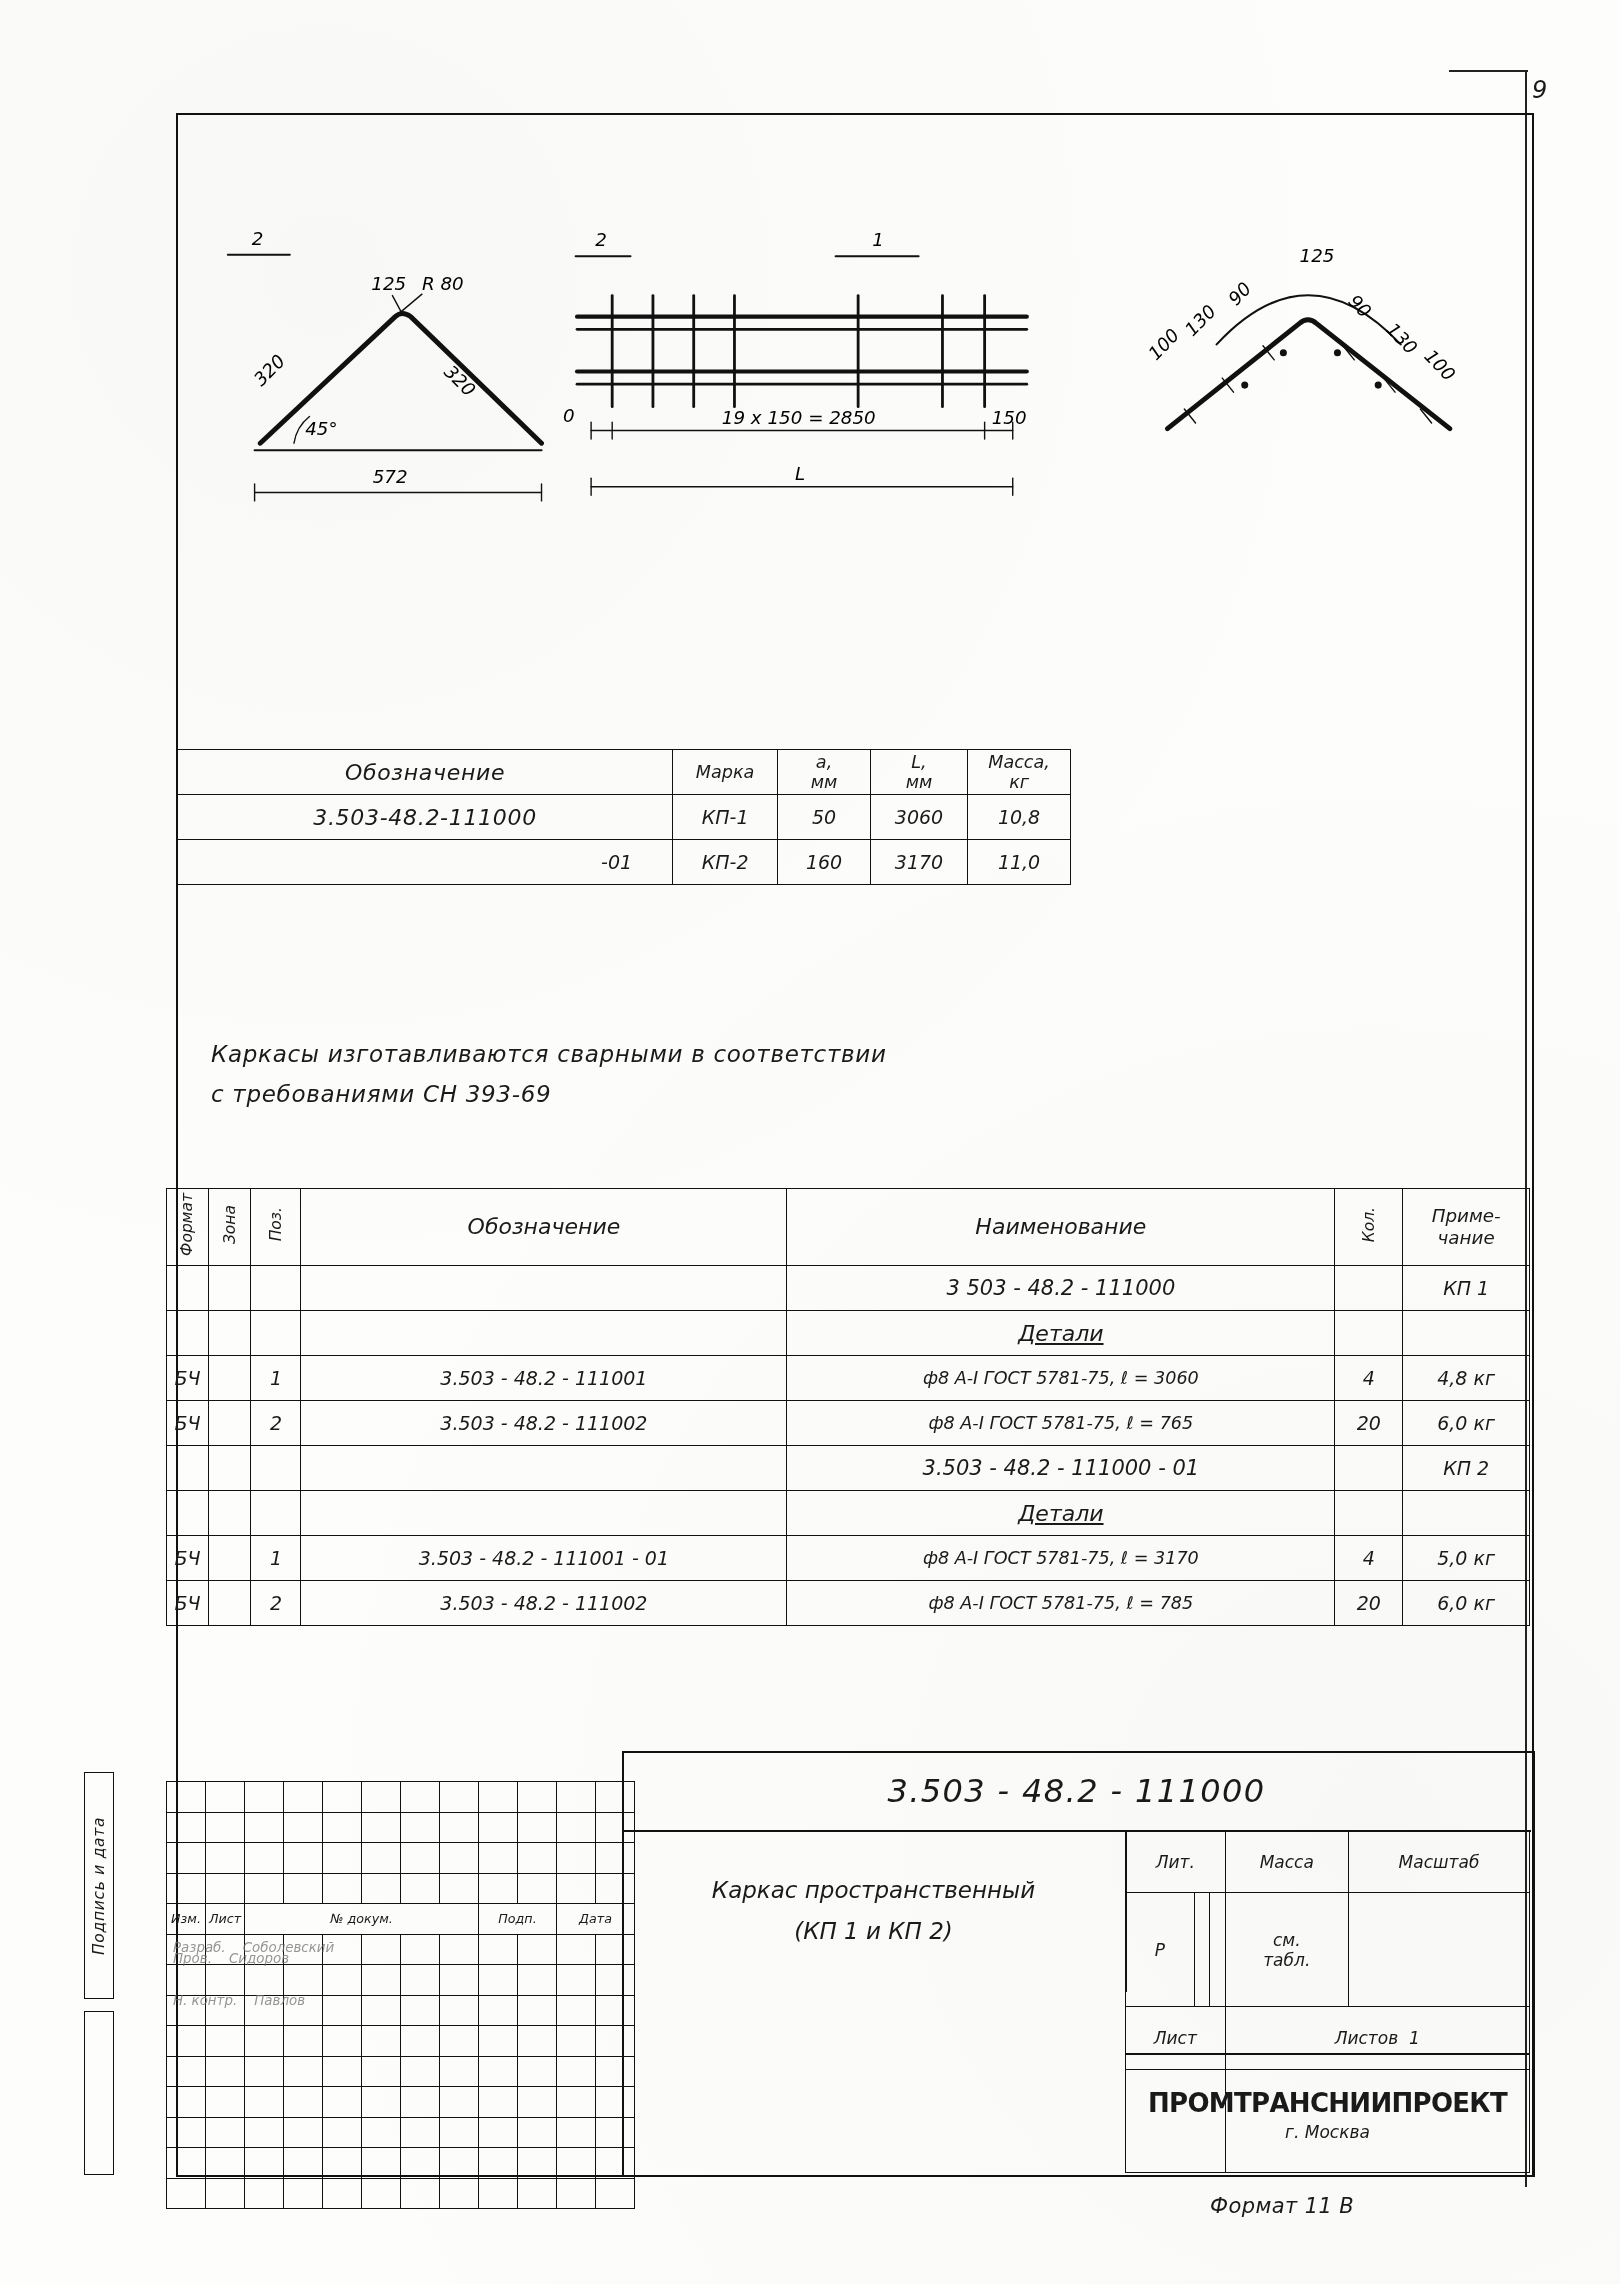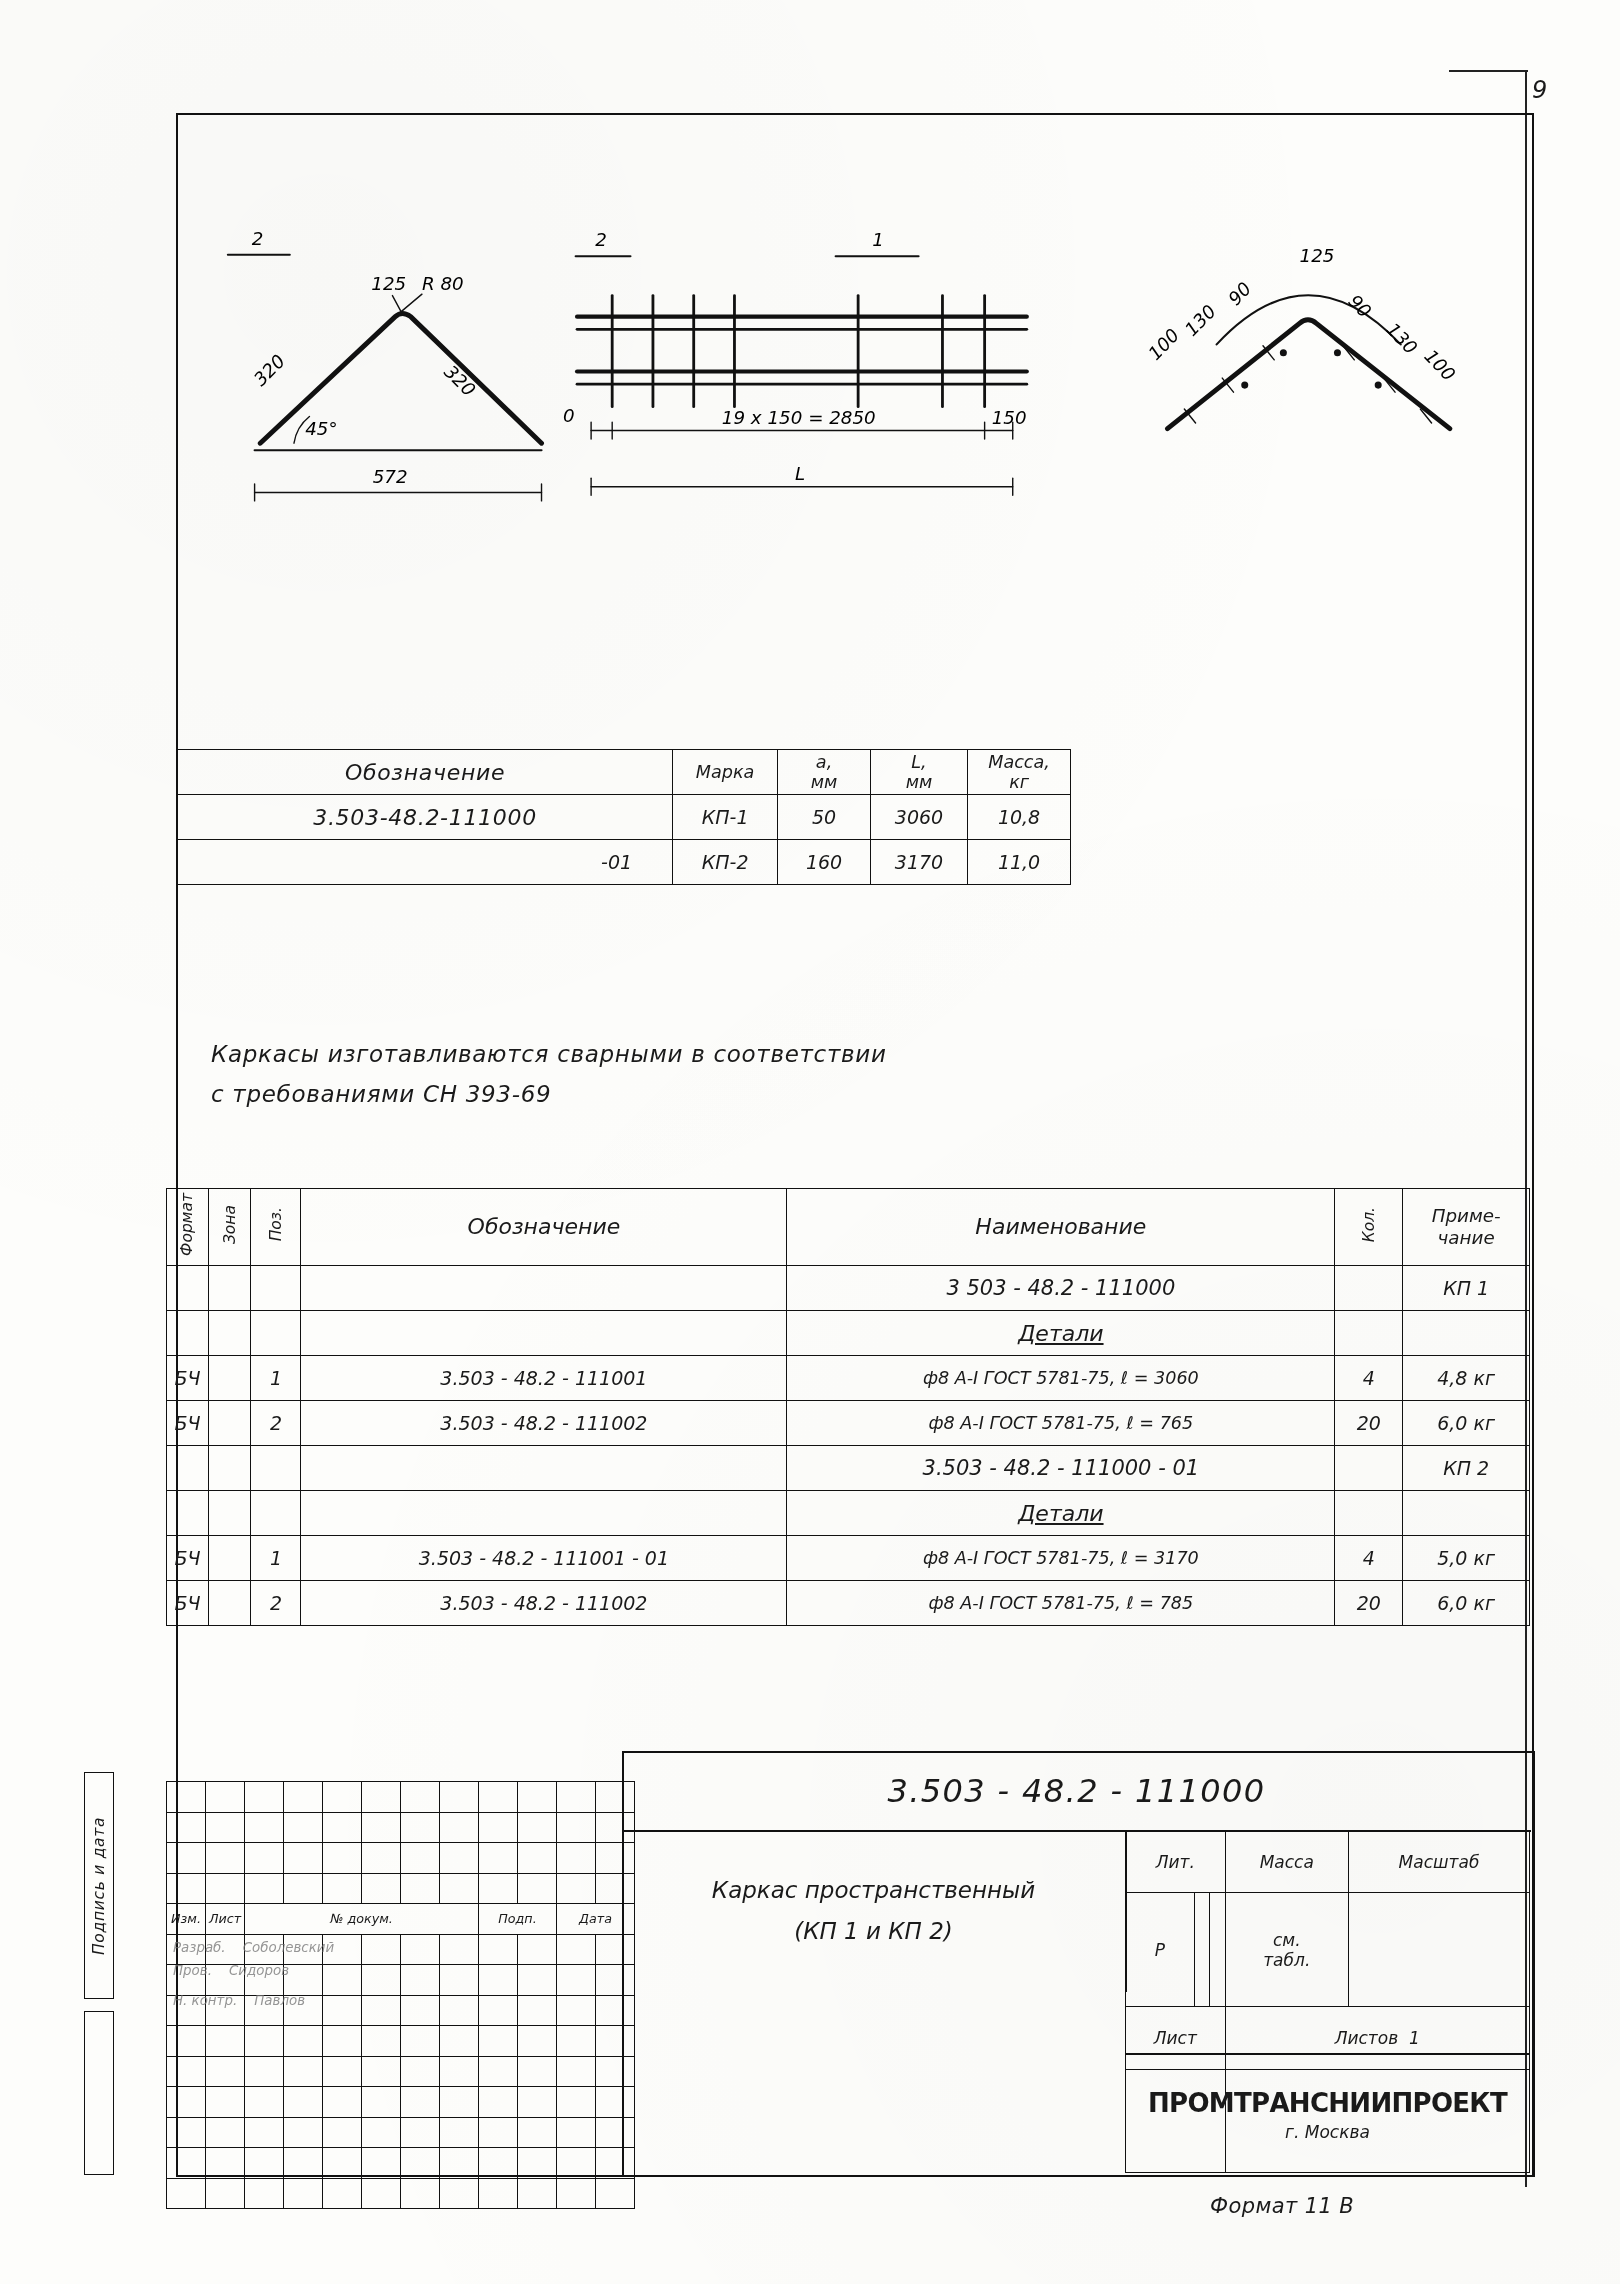--- a/index.html
+++ b/index.html
@@ -613,21 +613,21 @@
         </tr>
   </tbody>
     </table>
 
   <div class="sig-block">
     <div class="sig-row" style="top:41px;">
       <span>Разраб.</span>
       &nbsp;&nbsp;
       <span>Соболевский</span>
     </div>
-    <div class="sig-row" style="top:64px;">
+    <div class="sig-row" style="top:52px;">
       <span>Пров.</span>
       &nbsp;&nbsp;
       <span>Сидоров</span>
     </div>
     <div class="sig-row" style="top:94px;">
       <span>Н. контр.</span>
       &nbsp;&nbsp;
       <span>Павлов</span>
     </div>
   </div>

